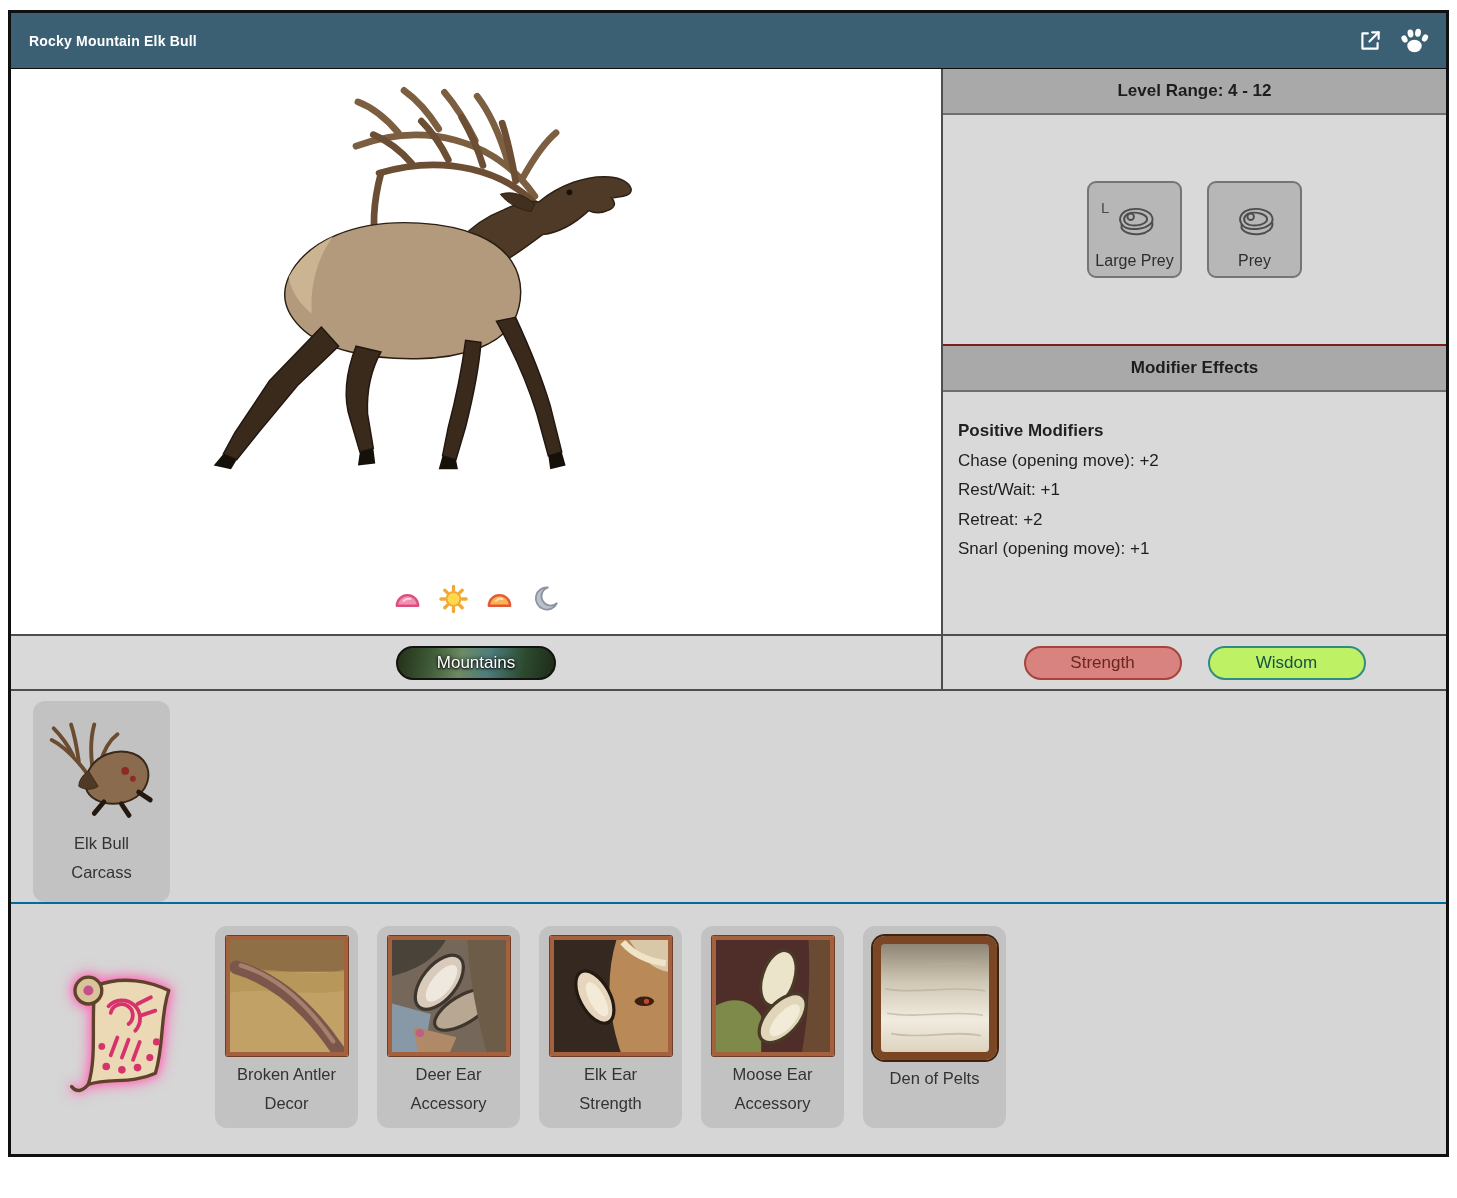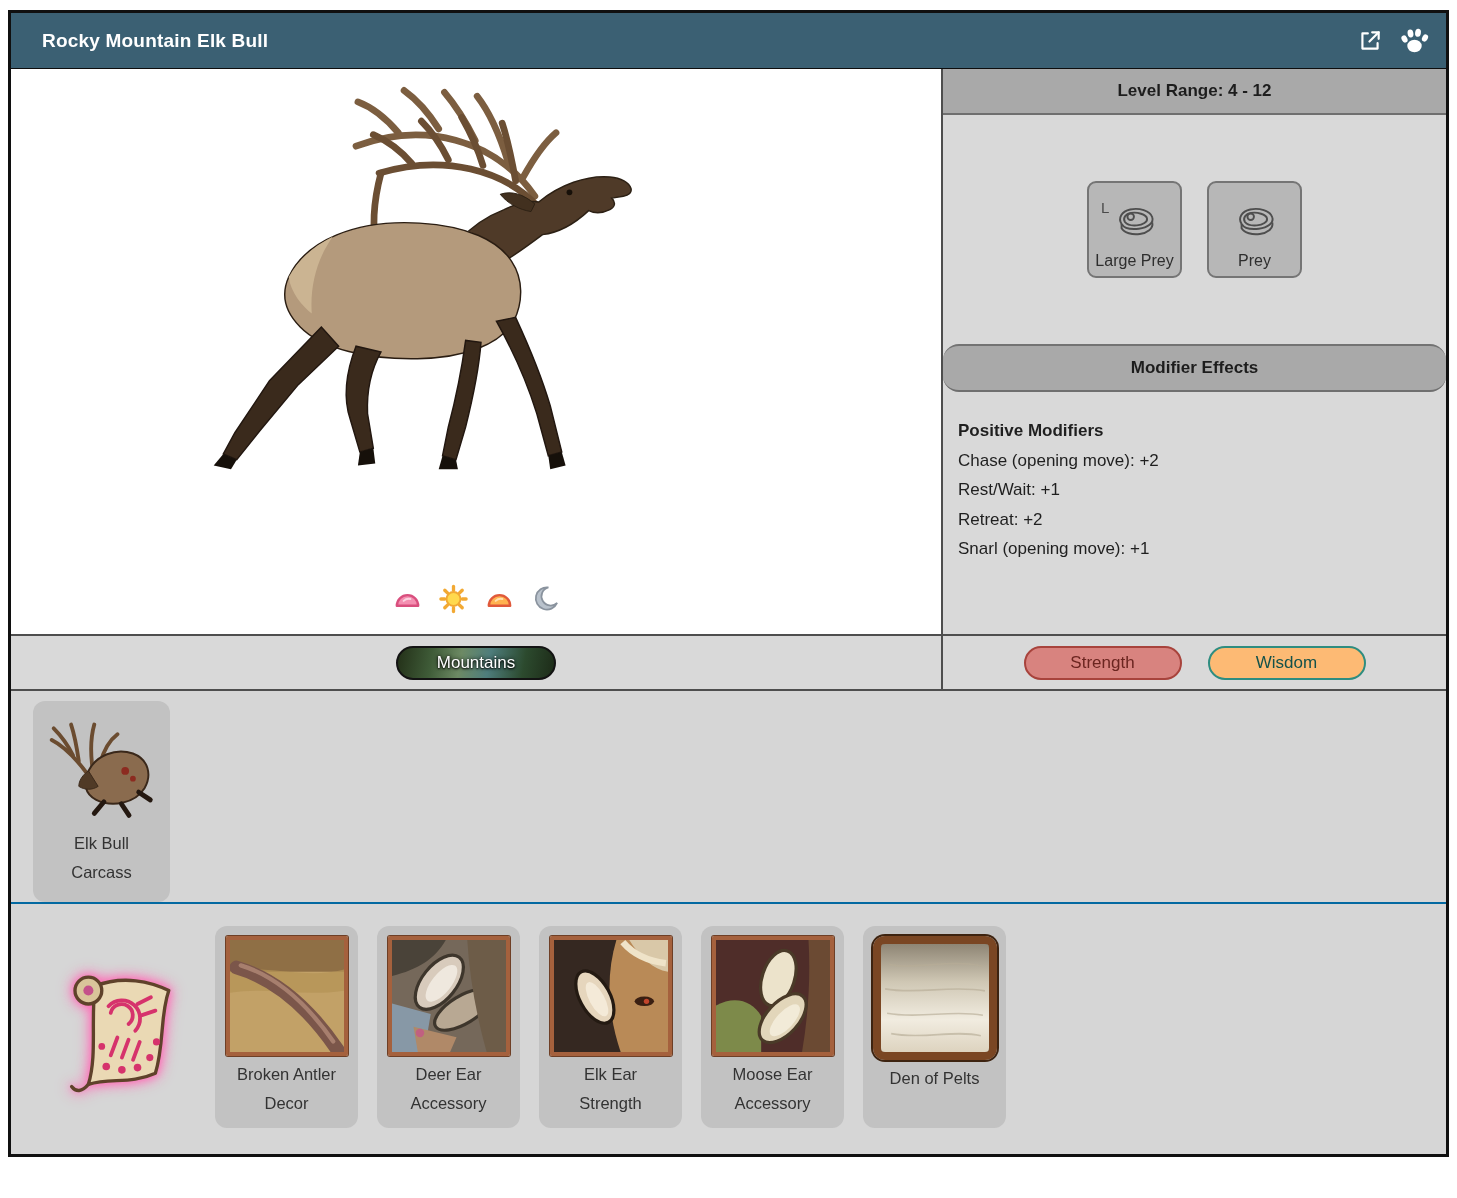--- a/index.html
+++ b/index.html
@@ -1,57 +1,57 @@
 <!DOCTYPE html>
 <html><head>
 <meta charset="utf-8">
 <style>
   html,body{margin:0;padding:0;background:#ffffff;font-family:"Liberation Sans",sans-serif;}
   .app{width:1435px;margin:10px 8px;border:3px solid #101010;background:#d6d6d6;}
 
   
   .titlebar{height:55px;background:#3b6073;border-bottom:1px solid #0d0d0d;
     display:flex;align-items:center;justify-content:space-between;padding:0 16px 0 14px;}
-  .titlebar h1{margin:17px;font-size:19px;color:#ffffff;font-weight:bold;letter-spacing:.2px;}
+  .titlebar h1{margin:4px;font-size:14px;color:#ffffff;font-weight:bold;letter-spacing:.2px;}
   .titlebar .tb-icons{display:flex;align-items:center;gap:16px;}
   .tb-icons svg{display:block;cursor:pointer;}
 
   
   .main-grid{display:flex;height:620px;border-bottom:2px solid #4e4e4e;}
   .left-col{width:930px;display:flex;flex-direction:column;background:#ffffff;}
   .image-area{flex:1;position:relative;background:#ffffff;overflow:hidden;}
   .elk-svg{position:absolute;left:170px;top:6px;width:500px;height:402px;}
   .tod-row{position:absolute;left:0;right:0;bottom:20px;display:flex;justify-content:center;gap:15px;}
   .tod-row svg{width:31px;height:30px;display:block;}
   .habitat-row{height:53px;background:#d9d9d9;border-top:2px solid #4e4e4e;
     display:flex;align-items:center;justify-content:center;}
   .habitat-badge{min-width:90px;padding:5px 33px;border-radius:17px;border:2px solid #131313;cursor:pointer;
     background:linear-gradient(100deg,#233018 0%,#3f5c38 22%,#6d8a64 40%,#4e7d7c 58%,#2c4a2e 80%,#1d2b18 100%);
     color:#fff;font-size:17px;text-align:center;text-shadow:0 1px 2px #000,0 0 4px #000;}
 
   .right-col{flex:1;border-left:2px solid #4e4e4e;display:flex;flex-direction:column;background:#d9d9d9;}
   .panel-header{height:44px;flex:none;background:#a9a9a9;border-bottom:2px solid #6f6f6f;
     display:flex;align-items:center;justify-content:center;
     font-weight:bold;font-size:17px;color:#1d1d1d;}
-  .panel-header.mid{border-top:2px solid #737373;border-radius:16px;}
+  .panel-header.mid{border-top:2px solid #7f1d1d;}
   .prey-area{height:229px;flex:none;display:flex;align-items:center;justify-content:center;gap:25px;}
   .prey-btn{width:95px;height:97px;background:#b7b7b7;border:2px solid #757575;border-radius:9px;
     display:flex;flex-direction:column;align-items:center;box-sizing:border-box;padding:8px 2px 6px;cursor:pointer;}
   .prey-btn .icon-wrap{flex:1;display:flex;align-items:center;justify-content:center;position:relative;width:100%;}
   .size-letter{position:absolute;left:10px;top:8px;font-size:15px;color:#4a4a4a;}
   .prey-label{font-size:16px;color:#2e2e2e;white-space:nowrap;}
   .modifiers-body{flex:1;padding:24px 16px 0 15px;font-size:17px;color:#1f1f1f;}
   .mod-line{line-height:29.5px;}
   .pos-header{font-weight:bold;line-height:29.5px;}
   .stats-row{height:53px;flex:none;border-top:2px solid #4e4e4e;
     display:flex;align-items:center;justify-content:center;gap:26px;}
   .stat-pill{min-width:158px;box-sizing:border-box;text-align:center;padding:5px 0;border-radius:17px;
     font-size:17px;border:2px solid;cursor:pointer;}
   .stat-strength{background:#d8837f;border-color:#a8433c;color:#6b2520;}
-  .stat-wisdom{background:#fdba74;border-color:#2e8d80;color:#14524a;}
+  .stat-wisdom{background:#bef264;border-color:#2e8d80;color:#14524a;}
 
   
   .carcass-section{height:213px;box-sizing:border-box;background:#d6d6d6;border-bottom:2px solid #0369a1;
     padding:18px 0 0 22px;display:flex;align-items:flex-end;}
   .item-card{background:#c2c2c2;border-radius:12px;display:flex;flex-direction:column;align-items:center;
     box-sizing:border-box;padding:10px 4px 10px;cursor:pointer;}
   .carcass-card{width:137px;height:201px;}
   .card-label{margin-top:4px;font-size:16.5px;color:#333;text-align:center;line-height:29px;max-width:118px;}
   .carcass-card .card-label{max-width:100px;}
 

